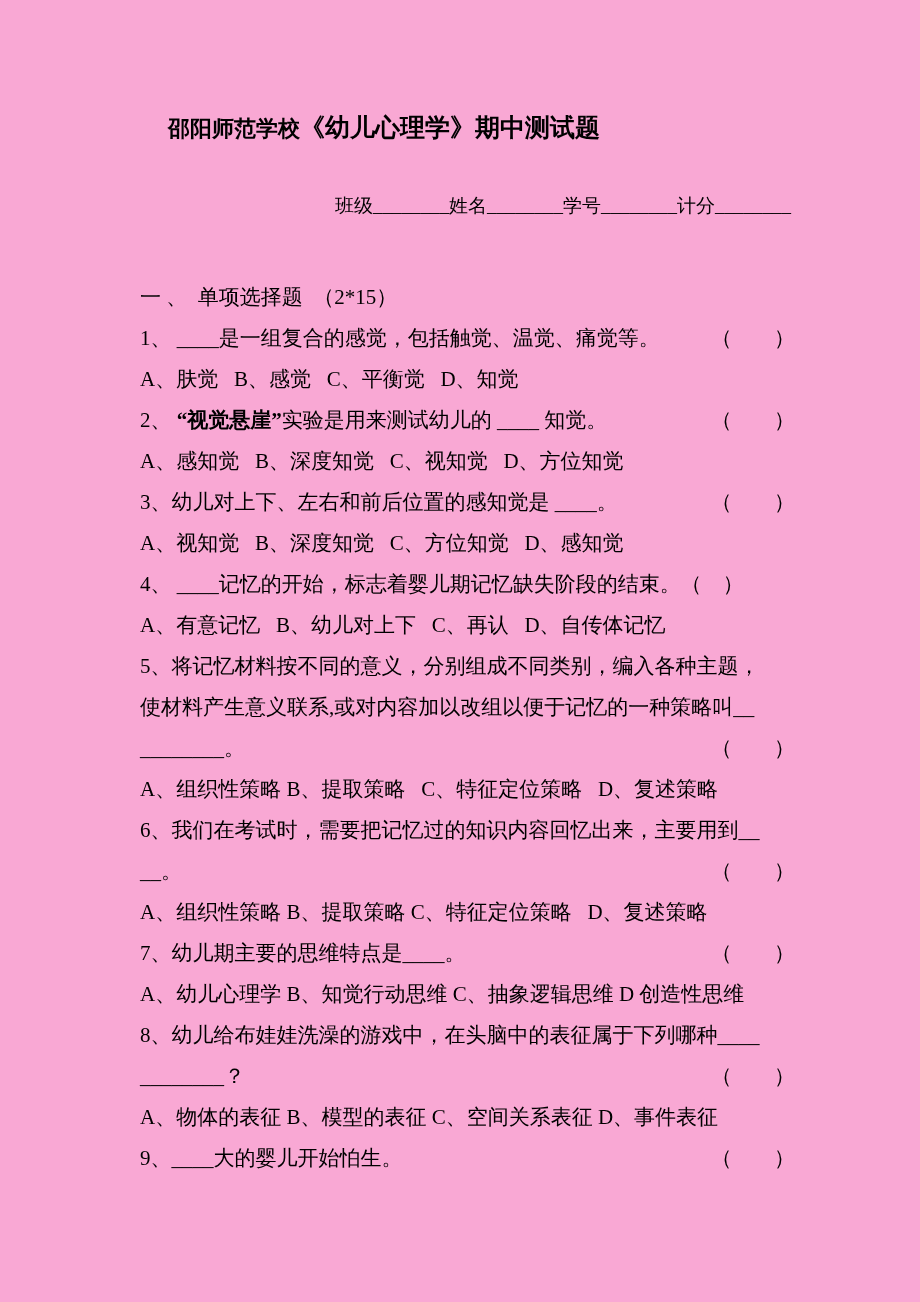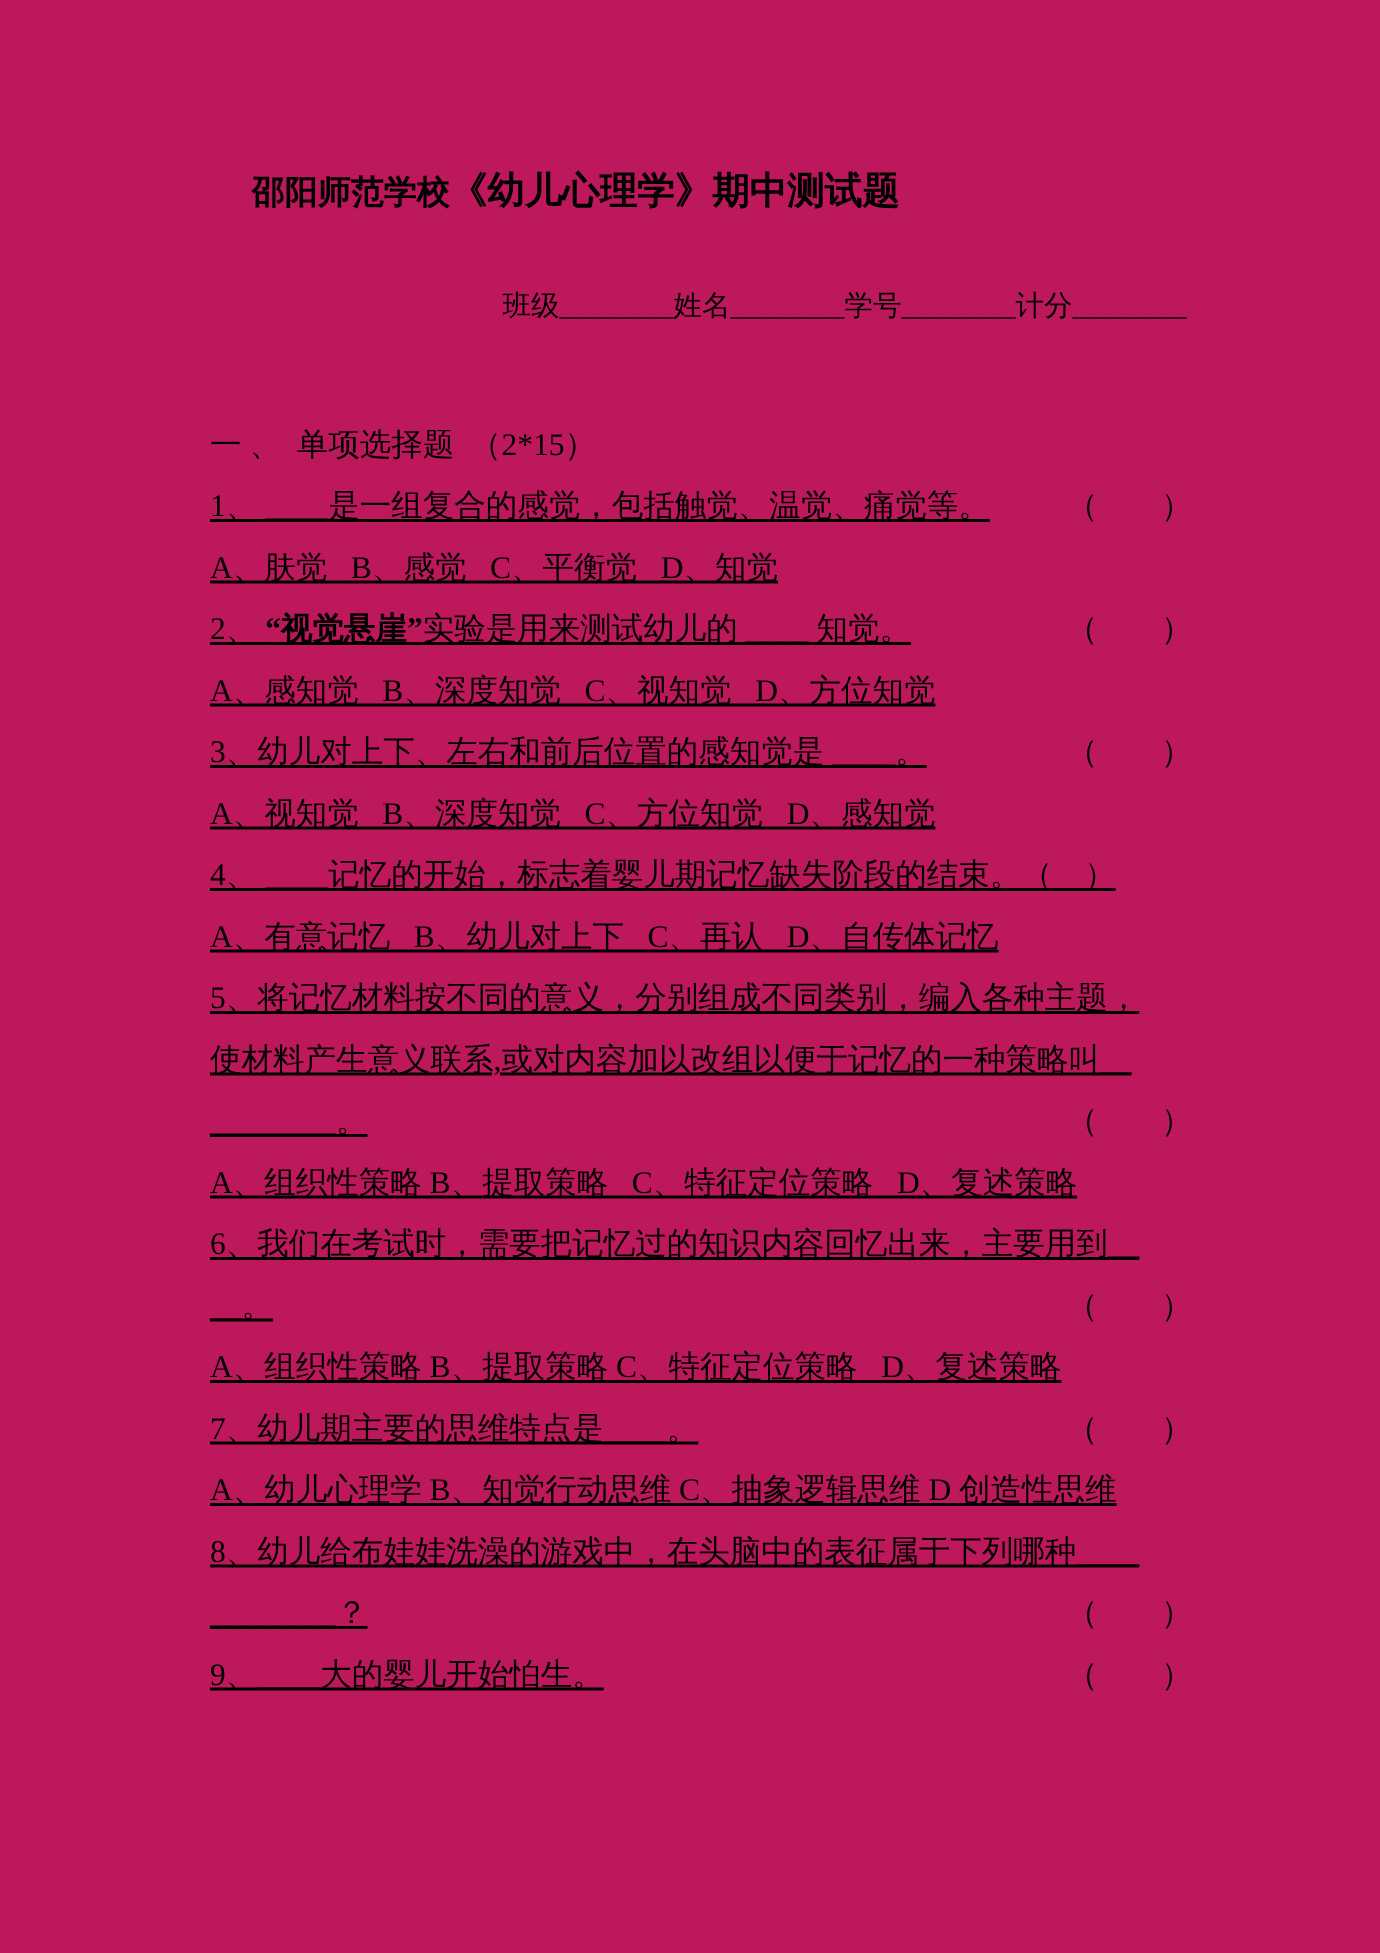--- a/index.html
+++ b/index.html
@@ -5,21 +5,21 @@
   html, body {
     margin: 0;
     padding: 0;
     background: #ffffff;
   }
   .page {
     position: relative;
     width: 920px;
     height: 1302px;
     box-sizing: border-box;
-    background: #be185d;
+    background: #f9a8d4;
     color: #000000;
     font-family: "Liberation Serif", "DejaVu Serif", serif;
     padding: 0 125px 0 140px;
     overflow: hidden;
   }
   .title {
     margin: 112px 0 0 28px;
     font-weight: bold;
     font-size: 22px;
     line-height: 32px;
@@ -49,21 +49,20 @@
   }
   .line {
     display: flex;
     align-items: baseline;
     font-size: 21px;
     line-height: 41px;
     white-space: pre-wrap;
   }
   .line-text {
     white-space: pre-wrap;
-    text-decoration: underline;
   }
   .line-text .bold {
     font-weight: bold;
   }
   .bracket {
     margin-left: auto;
     white-space: pre;
   }
 </style>
 </head>
@@ -90,16 +89,17 @@
       <div class="line"><span class="line-text">使材料产生意义联系,或对内容加以改组以便于记忆的一种策略叫__</span></div>
       <div class="line"><span class="line-text">________。</span><span class="bracket">（　　）</span></div>
       <div class="line"><span class="line-text">A、组织性策略 B、提取策略   C、特征定位策略   D、复述策略</span></div>
       <div class="line"><span class="line-text">6、我们在考试时，需要把记忆过的知识内容回忆出来，主要用到__</span></div>
       <div class="line"><span class="line-text">__。</span><span class="bracket">（　　）</span></div>
       <div class="line"><span class="line-text">A、组织性策略 B、提取策略 C、特征定位策略   D、复述策略</span></div>
       <div class="line"><span class="line-text">7、幼儿期主要的思维特点是____。</span><span class="bracket">（　　）</span></div>
       <div class="line"><span class="line-text">A、幼儿心理学 B、知觉行动思维 C、抽象逻辑思维 D 创造性思维</span></div>
       <div class="line"><span class="line-text">8、幼儿给布娃娃洗澡的游戏中，在头脑中的表征属于下列哪种____</span></div>
       <div class="line"><span class="line-text">________？</span><span class="bracket">（　　）</span></div>
+      <div class="line"><span class="line-text">A、物体的表征 B、模型的表征 C、空间关系表征 D、事件表征</span></div>
       <div class="line"><span class="line-text">9、____大的婴儿开始怕生。</span><span class="bracket">（　　）</span></div>
     </div>
 
 </div>
 
 </body></html>

